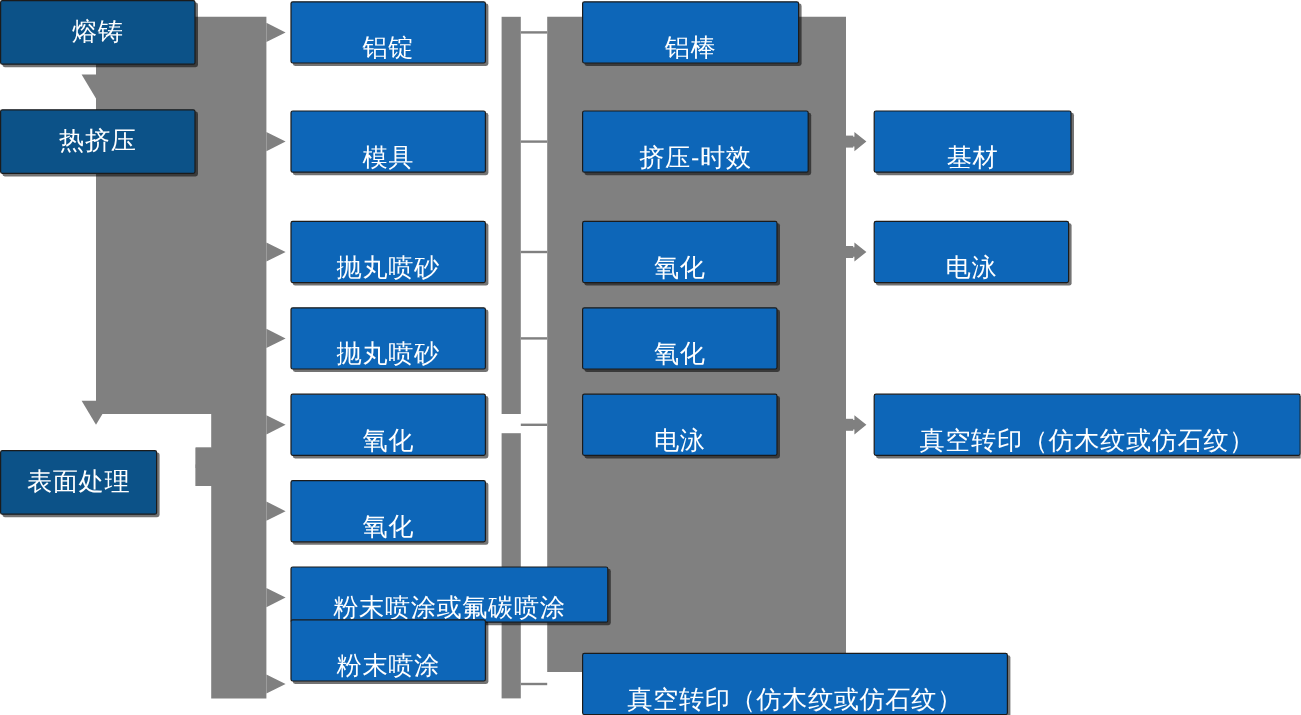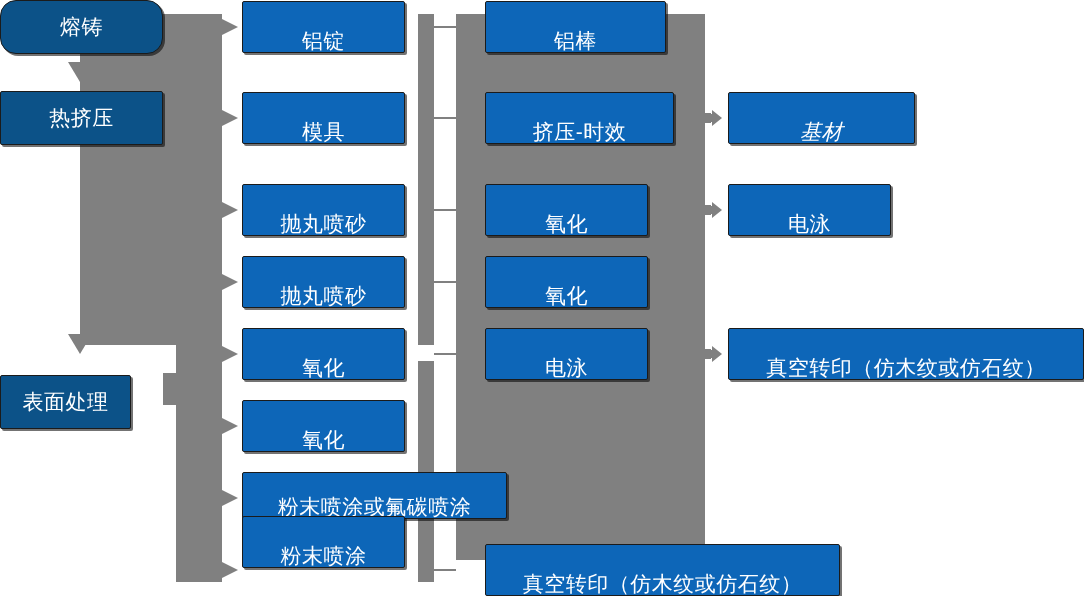--- a/index.html
+++ b/index.html
@@ -105,21 +105,21 @@
       <path d="M 705,349 L 705,359 L 711,359 L 711,349 Z" fill="#808080"></path>
     </g>
 
     <g>
       <path d="M 700,114 L 712,114 L 712,110 L 722,118 L 712,126 L 712,122 L 700,122 Z" fill="#808080"></path>
       <path d="M 700,206 L 712,206 L 712,202 L 722,210 L 712,218 L 712,214 L 700,214 Z" fill="#808080"></path>
       <path d="M 700,350 L 712,350 L 712,346 L 722,354 L 712,362 L 712,358 L 700,358 Z" fill="#808080"></path>
     </g>
   </svg>
 
-  <div class="node dark" style="left:0px; top:0px; width:163px; height:54px;border-radius:16px;">
+  <div class="node dark" style="left:0px; top:0px; width:163px; height:54px;">
     <span class="node-label">熔铸</span>
   </div>
 
   <div class="node dark" style="left:0px; top:91px; width:163px; height:54px;">
     <span class="node-label">热挤压</span>
   </div>
 
   <div class="node dark" style="left:0px; top:363px; width:131px; height:54px;margin-top:12px;">
     <span class="node-label">表面处理</span>
   </div>
@@ -173,21 +173,21 @@
   </div>
 
   <div class="node light" style="left:485px; top:328px; width:163px; height:52px;">
     <span class="node-label">电泳</span>
   </div>
 
   <div class="node light" style="left:485px; top:544px; width:355px; height:52px;">
     <span class="node-label">真空转印（仿木纹或仿石纹）</span>
   </div>
 
-  <div class="node light" style="left:728px; top:92px; width:187px; height:52px;font-style:italic;">
+  <div class="node light" style="left:728px; top:92px; width:165px; height:52px;">
     <span class="node-label">基材</span>
   </div>
 
   <div class="node light" style="left:728px; top:184px; width:163px; height:52px;">
     <span class="node-label">电泳</span>
   </div>
 
   <div class="node light" style="left:728px; top:328px; width:356px; height:52px;">
     <span class="node-label">真空转印（仿木纹或仿石纹）</span>
   </div>

